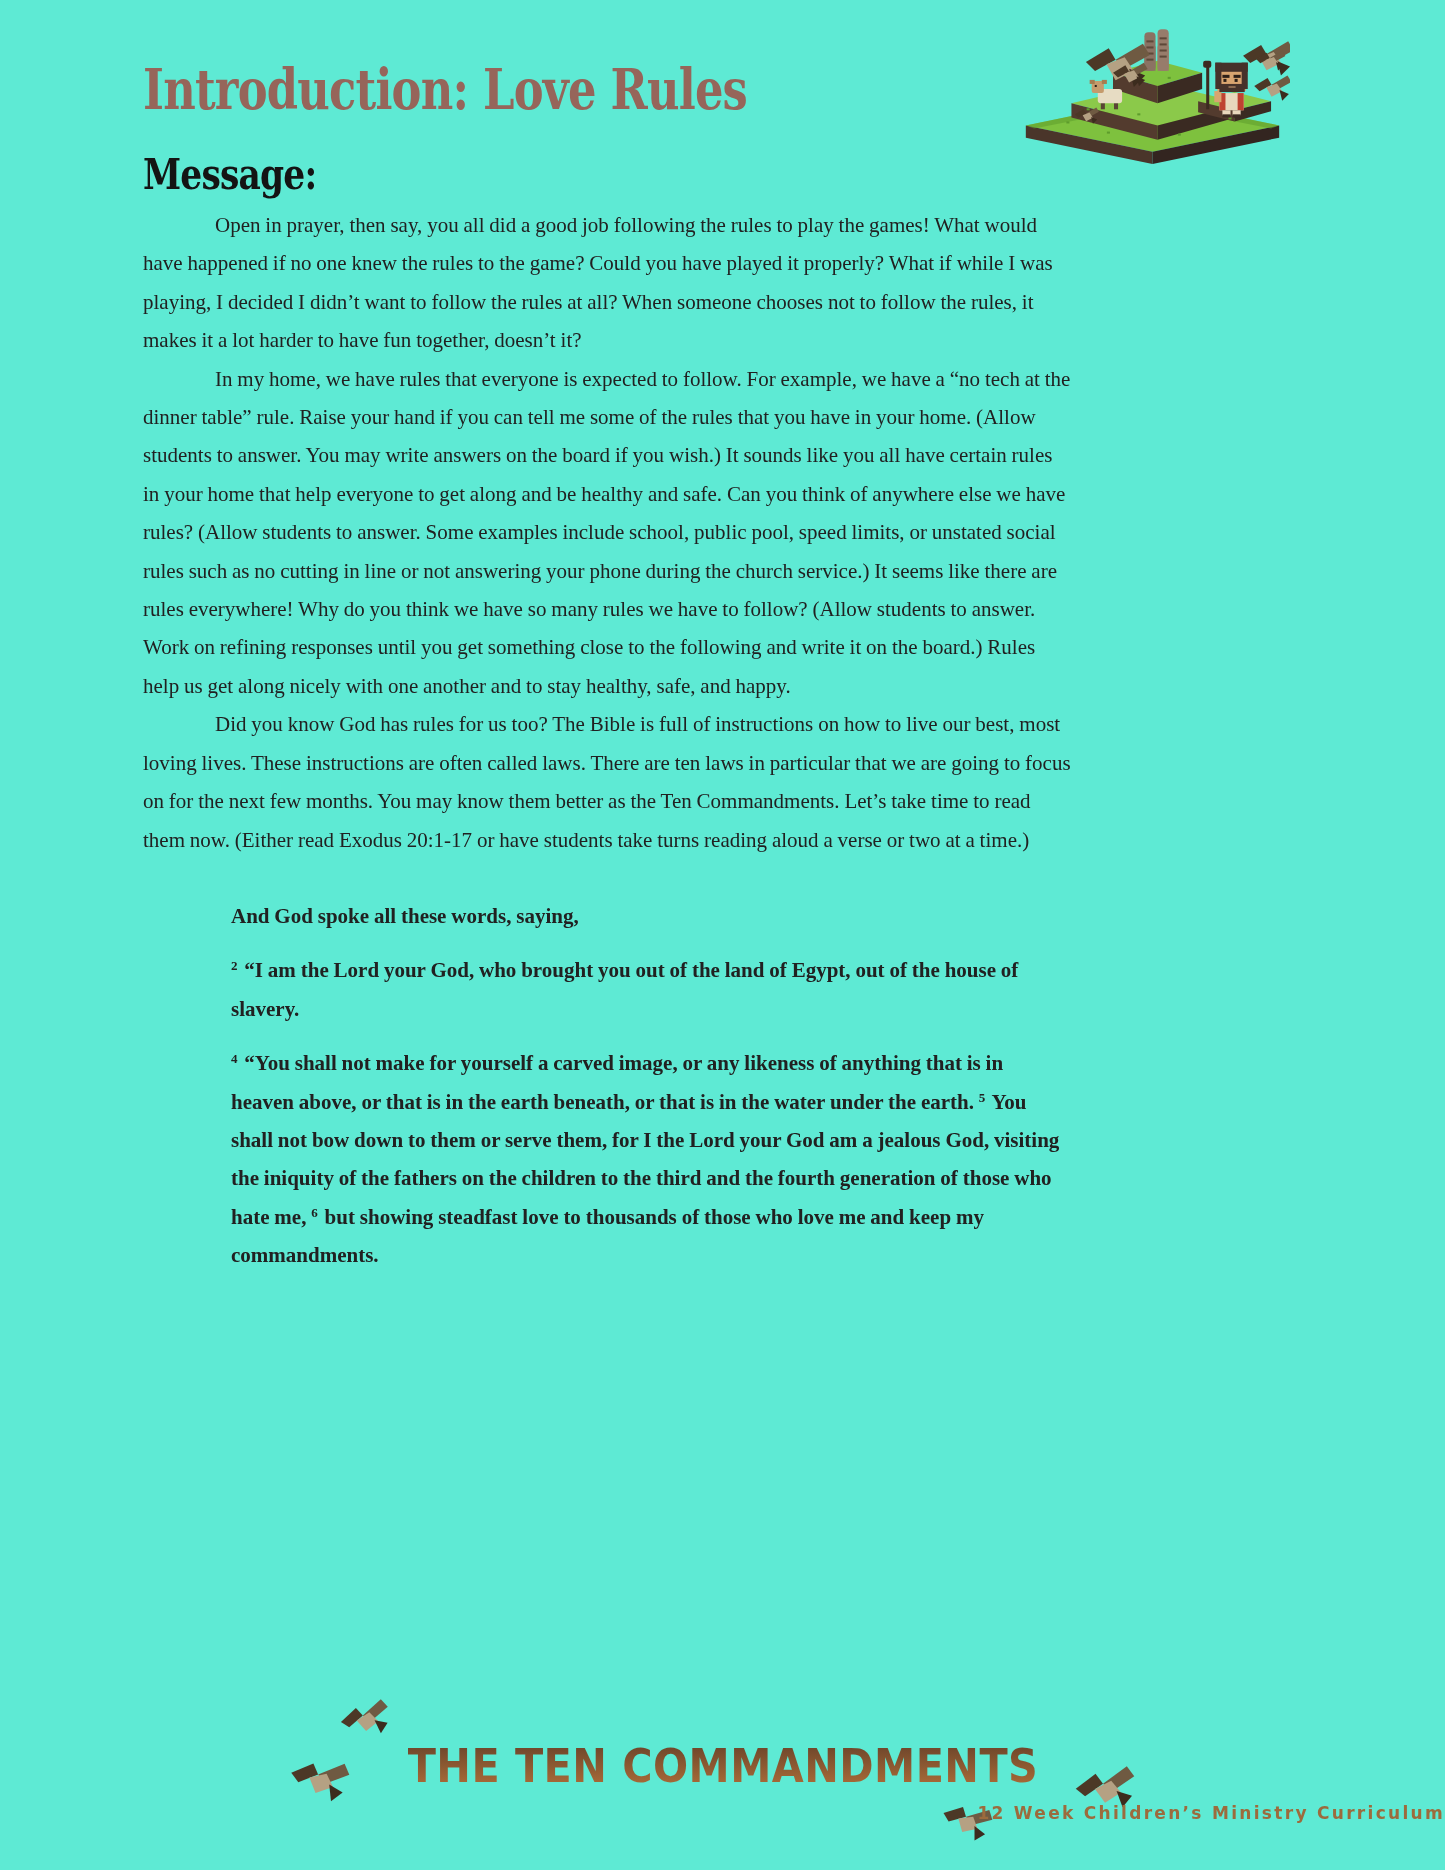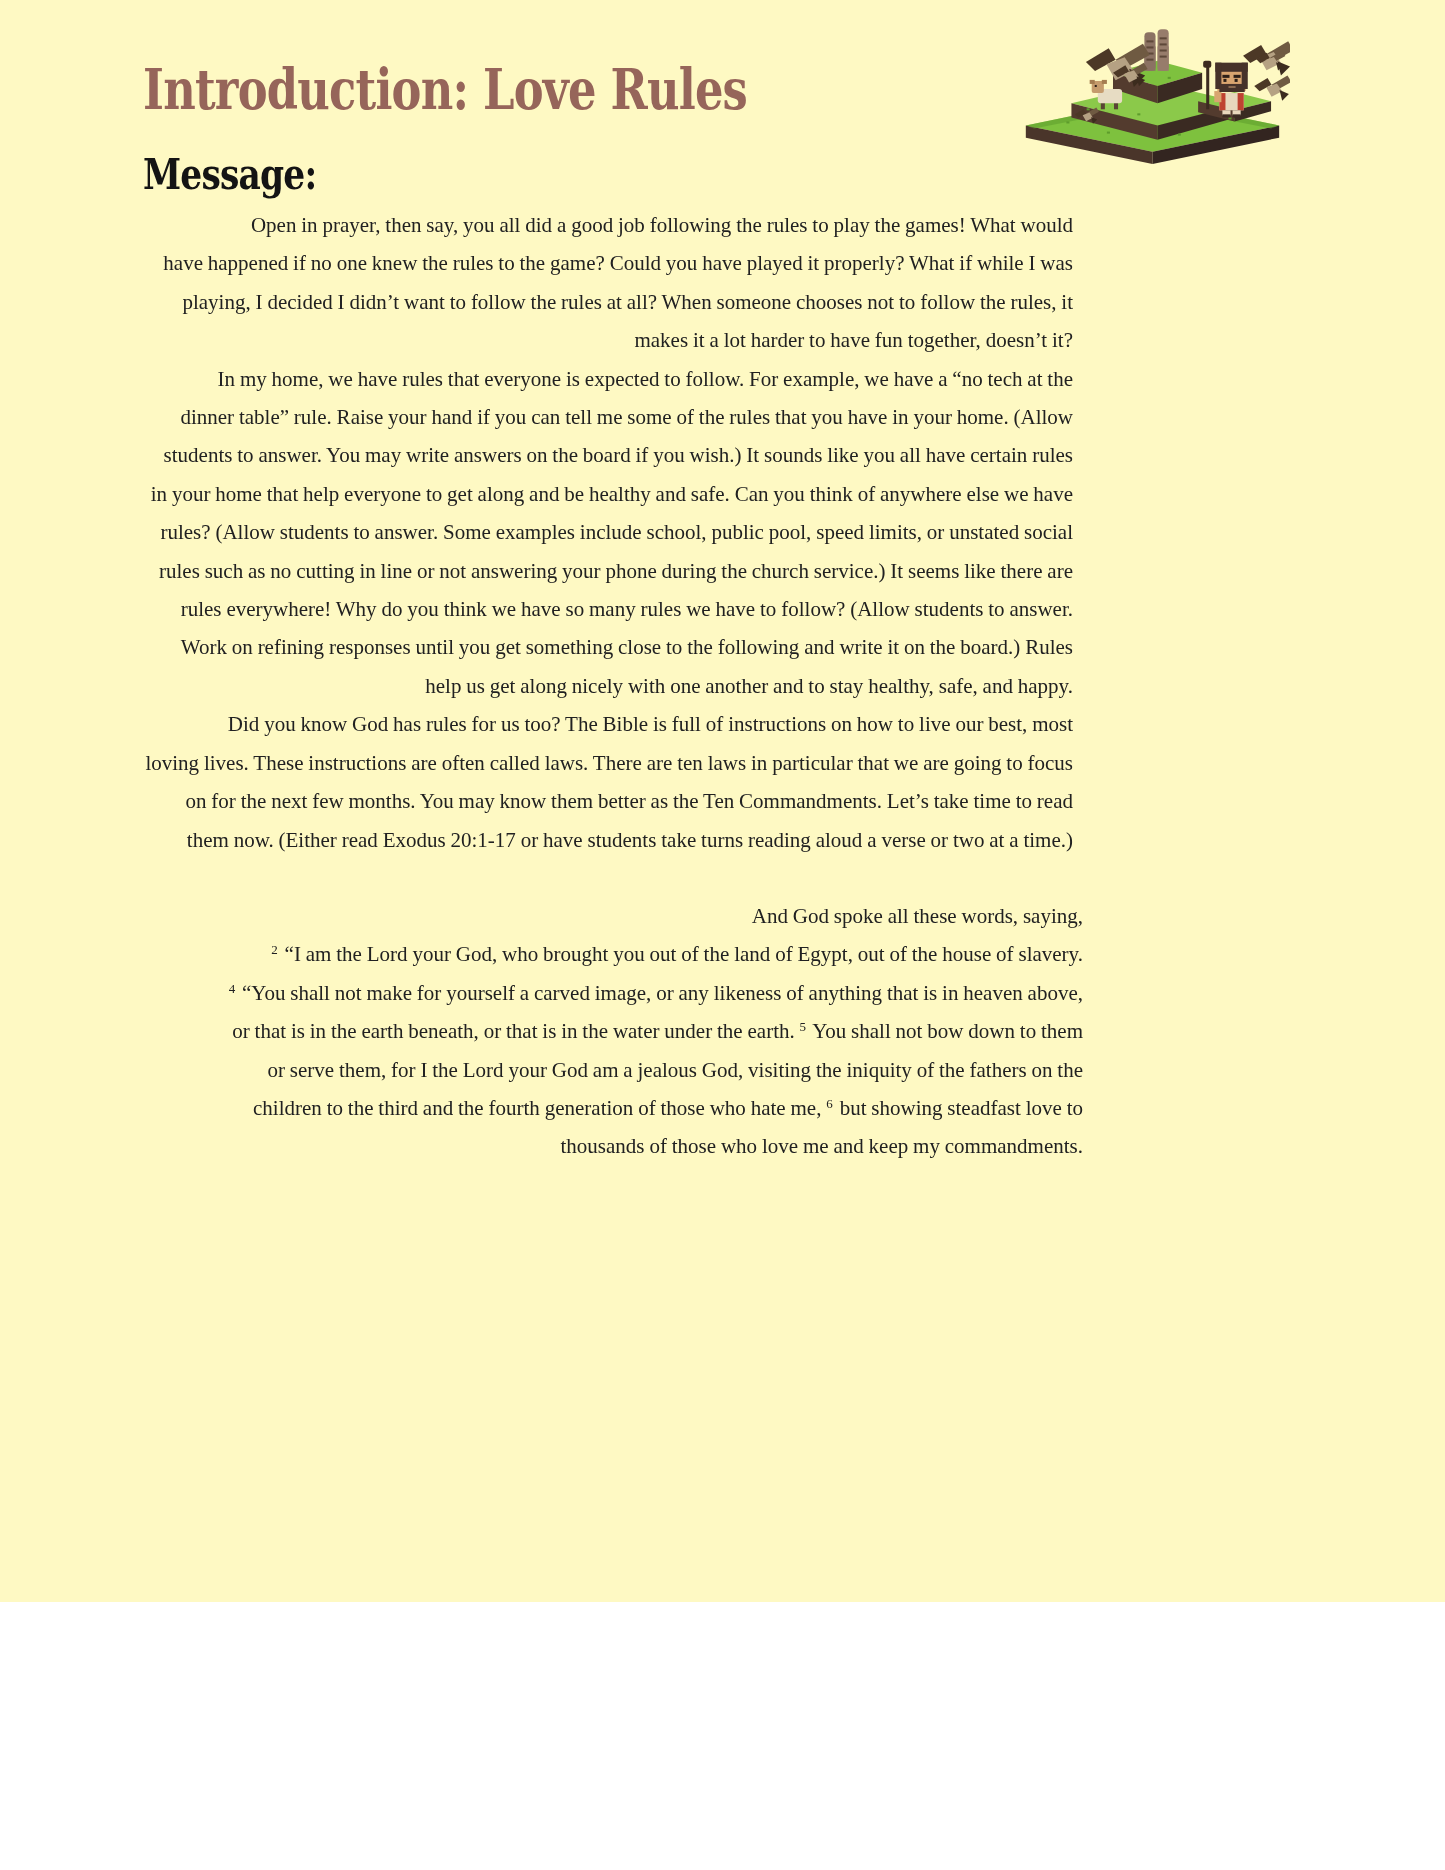--- a/index.html
+++ b/index.html
@@ -5,44 +5,44 @@
   :root{
     --title-color:#96655a;
     --heading-color:#141414;
     --body-text:#212121;
     --logo-gradient-top:#6a432a;
     --logo-gradient-bottom:#aa6c38;
     --logo-subtitle:#9c6b3d;
   }
   html,body{margin:0;padding:0;background:#ffffff;}
   .page{
-    position:relative;width:1445px;height:1602px;background:#fef9c3;
+    position:relative;width:1445px;height:1870px;background:#5eead4;
     overflow:hidden;font-family:"Liberation Serif",serif;
   }
   .doc-title{
     position:absolute;left:143px;top:56px;margin:0;
     font-family:"DejaVu Serif",serif;font-weight:bold;font-size:56px;
     color:var(--title-color);letter-spacing:-1px;white-space:nowrap;
     transform:scaleX(.80);transform-origin:left top;
   }
   .message-heading{
     position:absolute;left:143px;top:150px;margin:0;
     font-family:"DejaVu Serif",serif;font-weight:bold;font-size:42px;
     color:var(--heading-color);letter-spacing:-1px;white-space:nowrap;
     transform:scaleX(.82);transform-origin:left top;
   }
   .hero{position:absolute;left:1015px;top:12px;width:275px;height:152px;}
   .content{
     position:absolute;left:143px;top:206px;width:930px;
     font-size:21px;line-height:38.4px;color:var(--body-text);
     word-spacing:-0.4px;
   }
-  .content p{margin:0;text-indent:72px;text-align:right;}
+  .content p{margin:0;text-indent:72px;}
   .scripture{margin:38px 0 0 0;padding:0 0 0 72px;width:868px;}
-  .scripture p{margin:0;text-indent:0;}
+  .scripture p{margin:16px;text-indent:0;font-weight:bold;}
   sup{font-size:13px;line-height:0;vertical-align:7px;margin-right:2px;}
   .footer{position:absolute;left:0;top:1680px;width:1445px;height:190px;}
   .logo-title{
     position:absolute;left:50%;top:58px;margin:0;white-space:nowrap;
     font-family:"DejaVu Sans",sans-serif;font-weight:bold;font-size:47px;
     letter-spacing:0.5px;
     background:linear-gradient(180deg,var(--logo-gradient-top) 8%,var(--logo-gradient-bottom) 88%);
     -webkit-background-clip:text;background-clip:text;color:transparent;
     transform:translateX(-50%) scaleX(.88);
     text-shadow:0 0 0 transparent;

